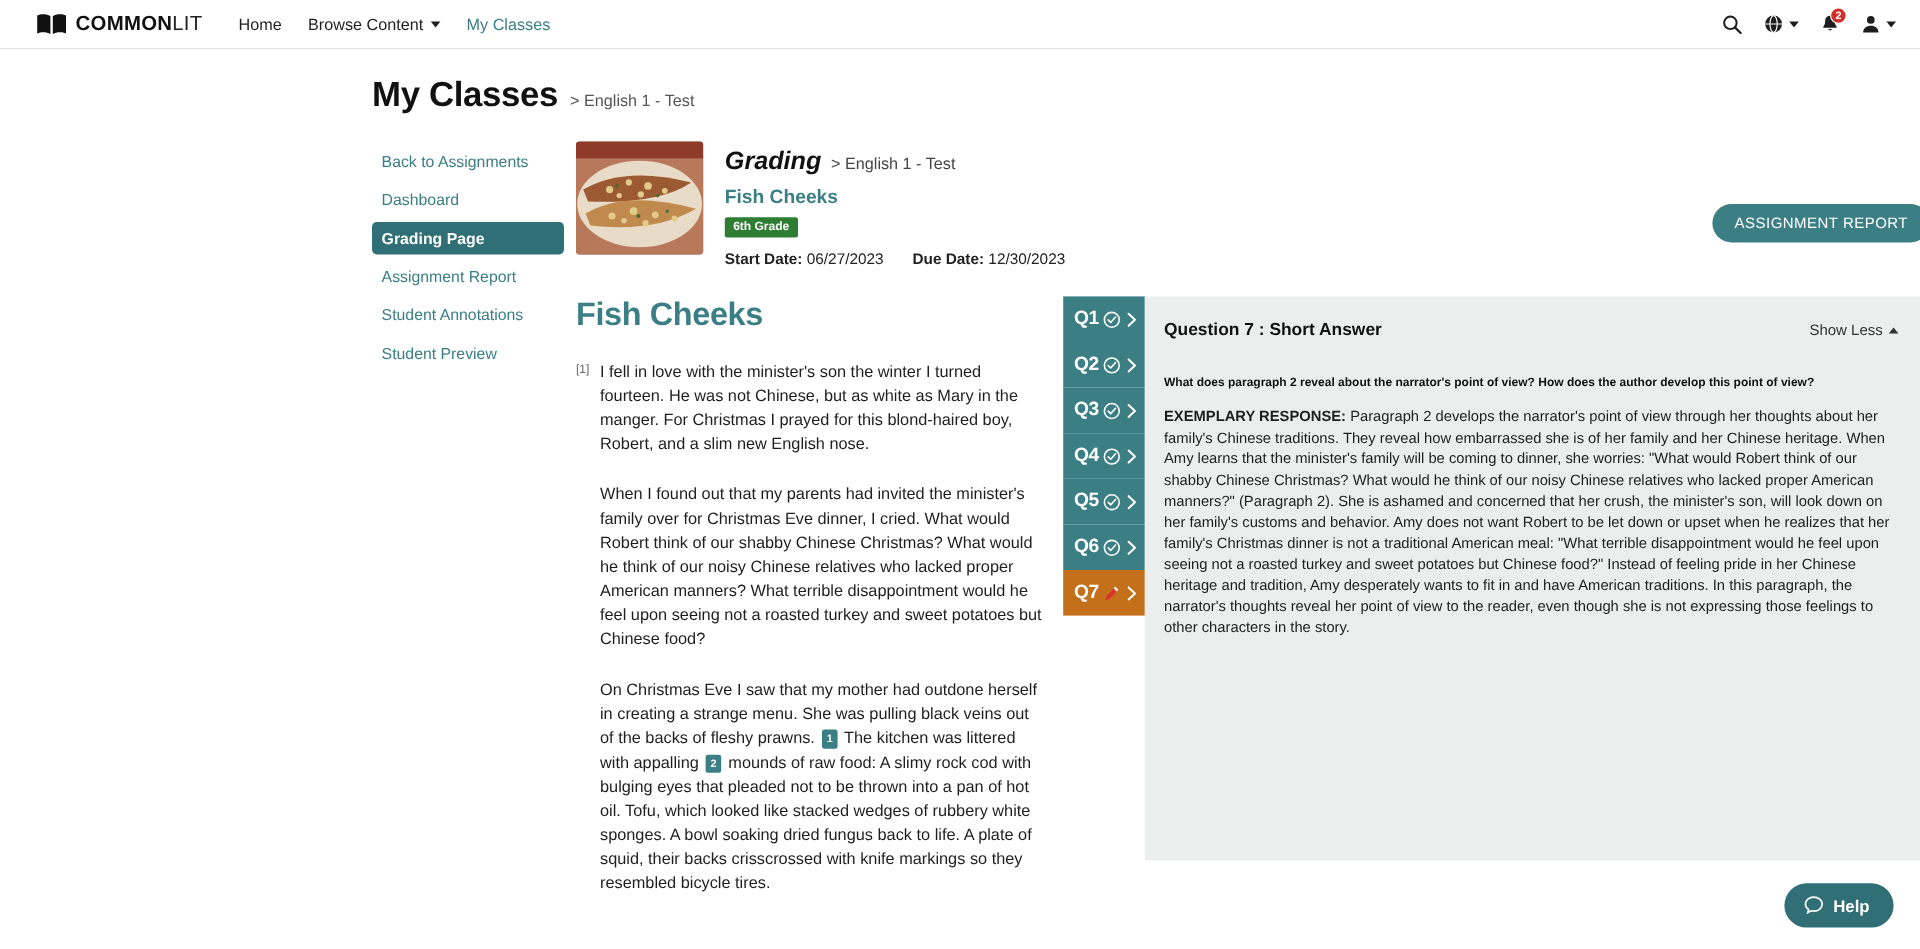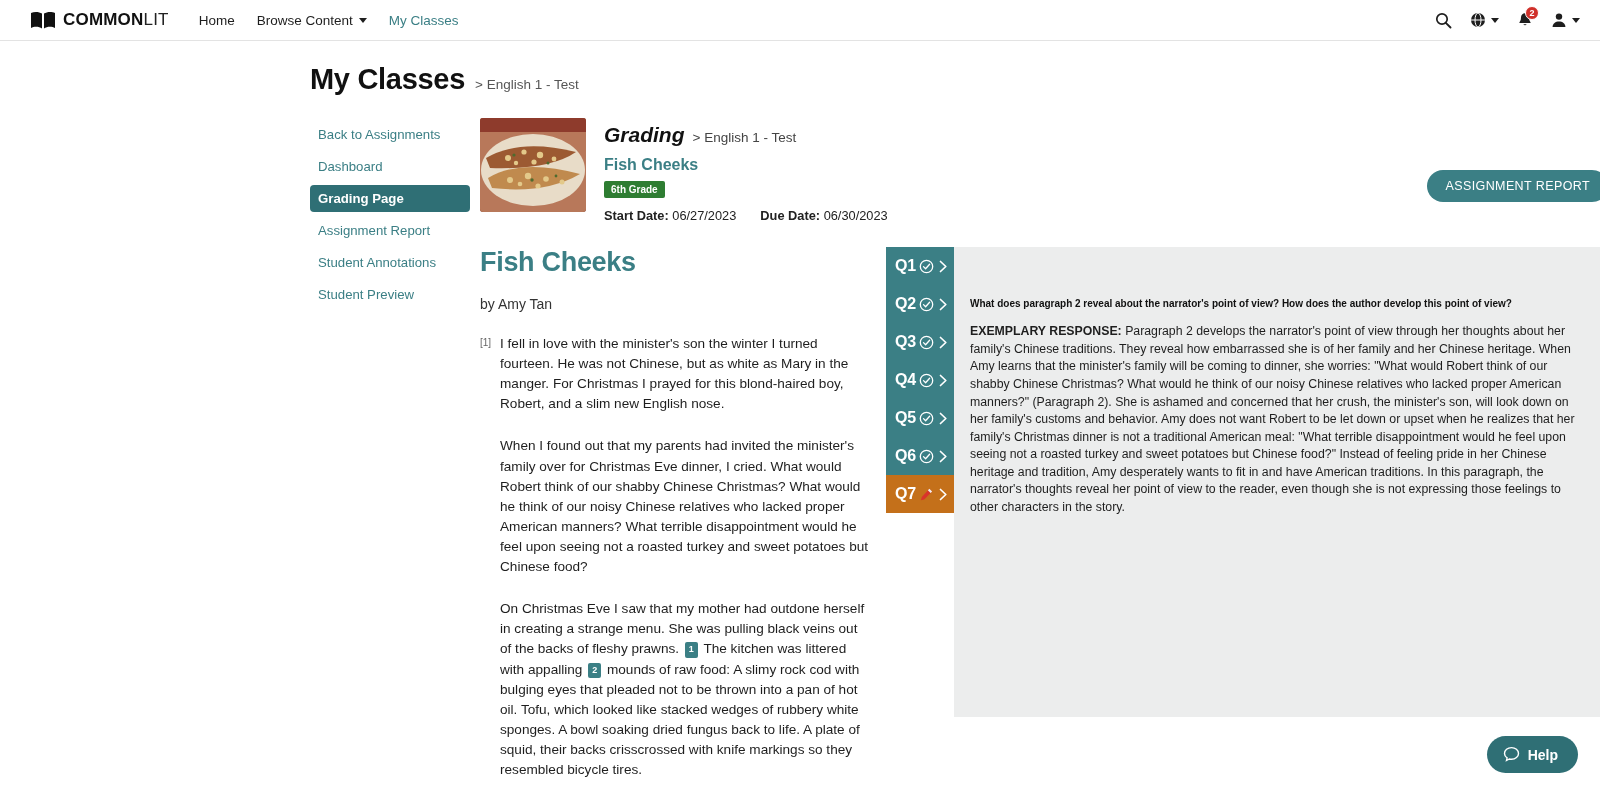--- a/index.html
+++ b/index.html
@@ -255,31 +255,30 @@
 
         <div class="assign-meta">
           <div class="grading-row">
             <span class="grading-title">Grading</span>
             <span class="grading-crumb">&gt; English 1 - Test</span>
           </div>
           <div class="lesson-title">Fish Cheeks</div>
           <div class="grade-badge">6th Grade</div>
           <div class="dates">
             <div><b>Start Date:</b> <span>06/27/2023</span></div>
-            <div><b>Due Date:</b> <span>06/30/2023</span></div>
+            <div><b>Due Date:</b> <span>12/30/2023</span></div>
           </div>
           <button class="report-btn">ASSIGNMENT REPORT</button>
         </div>
       </div>
 
       <div class="lower">
 
         <div class="passage">
           <div class="passage-title">Fish Cheeks</div>
-          <div class="passage-author">by Amy Tan</div>
 
           <div class="para-block">
             <span class="para-num">[1]</span>
             <span class="para-txt">I fell in love with the minister's son the winter I turned fourteen. He was not Chinese, but as white as Mary in the manger. For Christmas I prayed for this blond-haired boy, Robert, and a slim new English nose.</span>
           </div>
 
           <div class="para-block noline">
             <span class="para-num">[2]</span>
             <span class="para-txt">When I found out that my parents had invited the minister's family over for Christmas Eve dinner, I cried. What would Robert think of our shabby Chinese Christmas? What would he think of our noisy Chinese relatives who lacked proper American manners? What terrible disappointment would he feel upon seeing not a roasted turkey and sweet potatoes but Chinese food?</span>
           </div>
@@ -387,20 +386,27 @@
                 </span>
                 <span class="qarr">
                   <svg width="13" height="15" viewBox="0 0 13 15">
                     <path d="M3.5 2.5 L8.8 7.5 L3.5 12.5" fill="none" stroke="#fff" stroke-width="1.7" stroke-linecap="round" stroke-linejoin="round"></path>
                   </svg>
                 </span>
               </div>
             </div>
 
           <div class="qpanel">
+            <div class="qpanel-head">
+              <span class="qpanel-title">Question 7 : Short Answer</span>
+              <span class="showless">
+                <span>Show Less</span>
+                <span class="chev-up"></span>
+              </span>
+            </div>
             <div class="qprompt">What does paragraph 2 reveal about the narrator's point of view? How does the author develop this point of view?</div>
             <div class="qresp">
               <b>EXEMPLARY RESPONSE:</b>
               <span>Paragraph 2 develops the narrator's point of view through her thoughts about her family's Chinese traditions. They reveal how embarrassed she is of her family and her Chinese heritage. When Amy learns that the minister's family will be coming to dinner, she worries: "What would Robert think of our shabby Chinese Christmas? What would he think of our noisy Chinese relatives who lacked proper American manners?" (Paragraph 2). She is ashamed and concerned that her crush, the minister's son, will look down on her family's customs and behavior. Amy does not want Robert to be let down or upset when he realizes that her family's Christmas dinner is not a traditional American meal: "What terrible disappointment would he feel upon seeing not a roasted turkey and sweet potatoes but Chinese food?" Instead of feeling pride in her Chinese heritage and tradition, Amy desperately wants to fit in and have American traditions. In this paragraph, the narrator's thoughts reveal her point of view to the reader, even though she is not expressing those feelings to other characters in the story.</span>
             </div>
           </div>
         </div>
 
       </div>
     </div>

